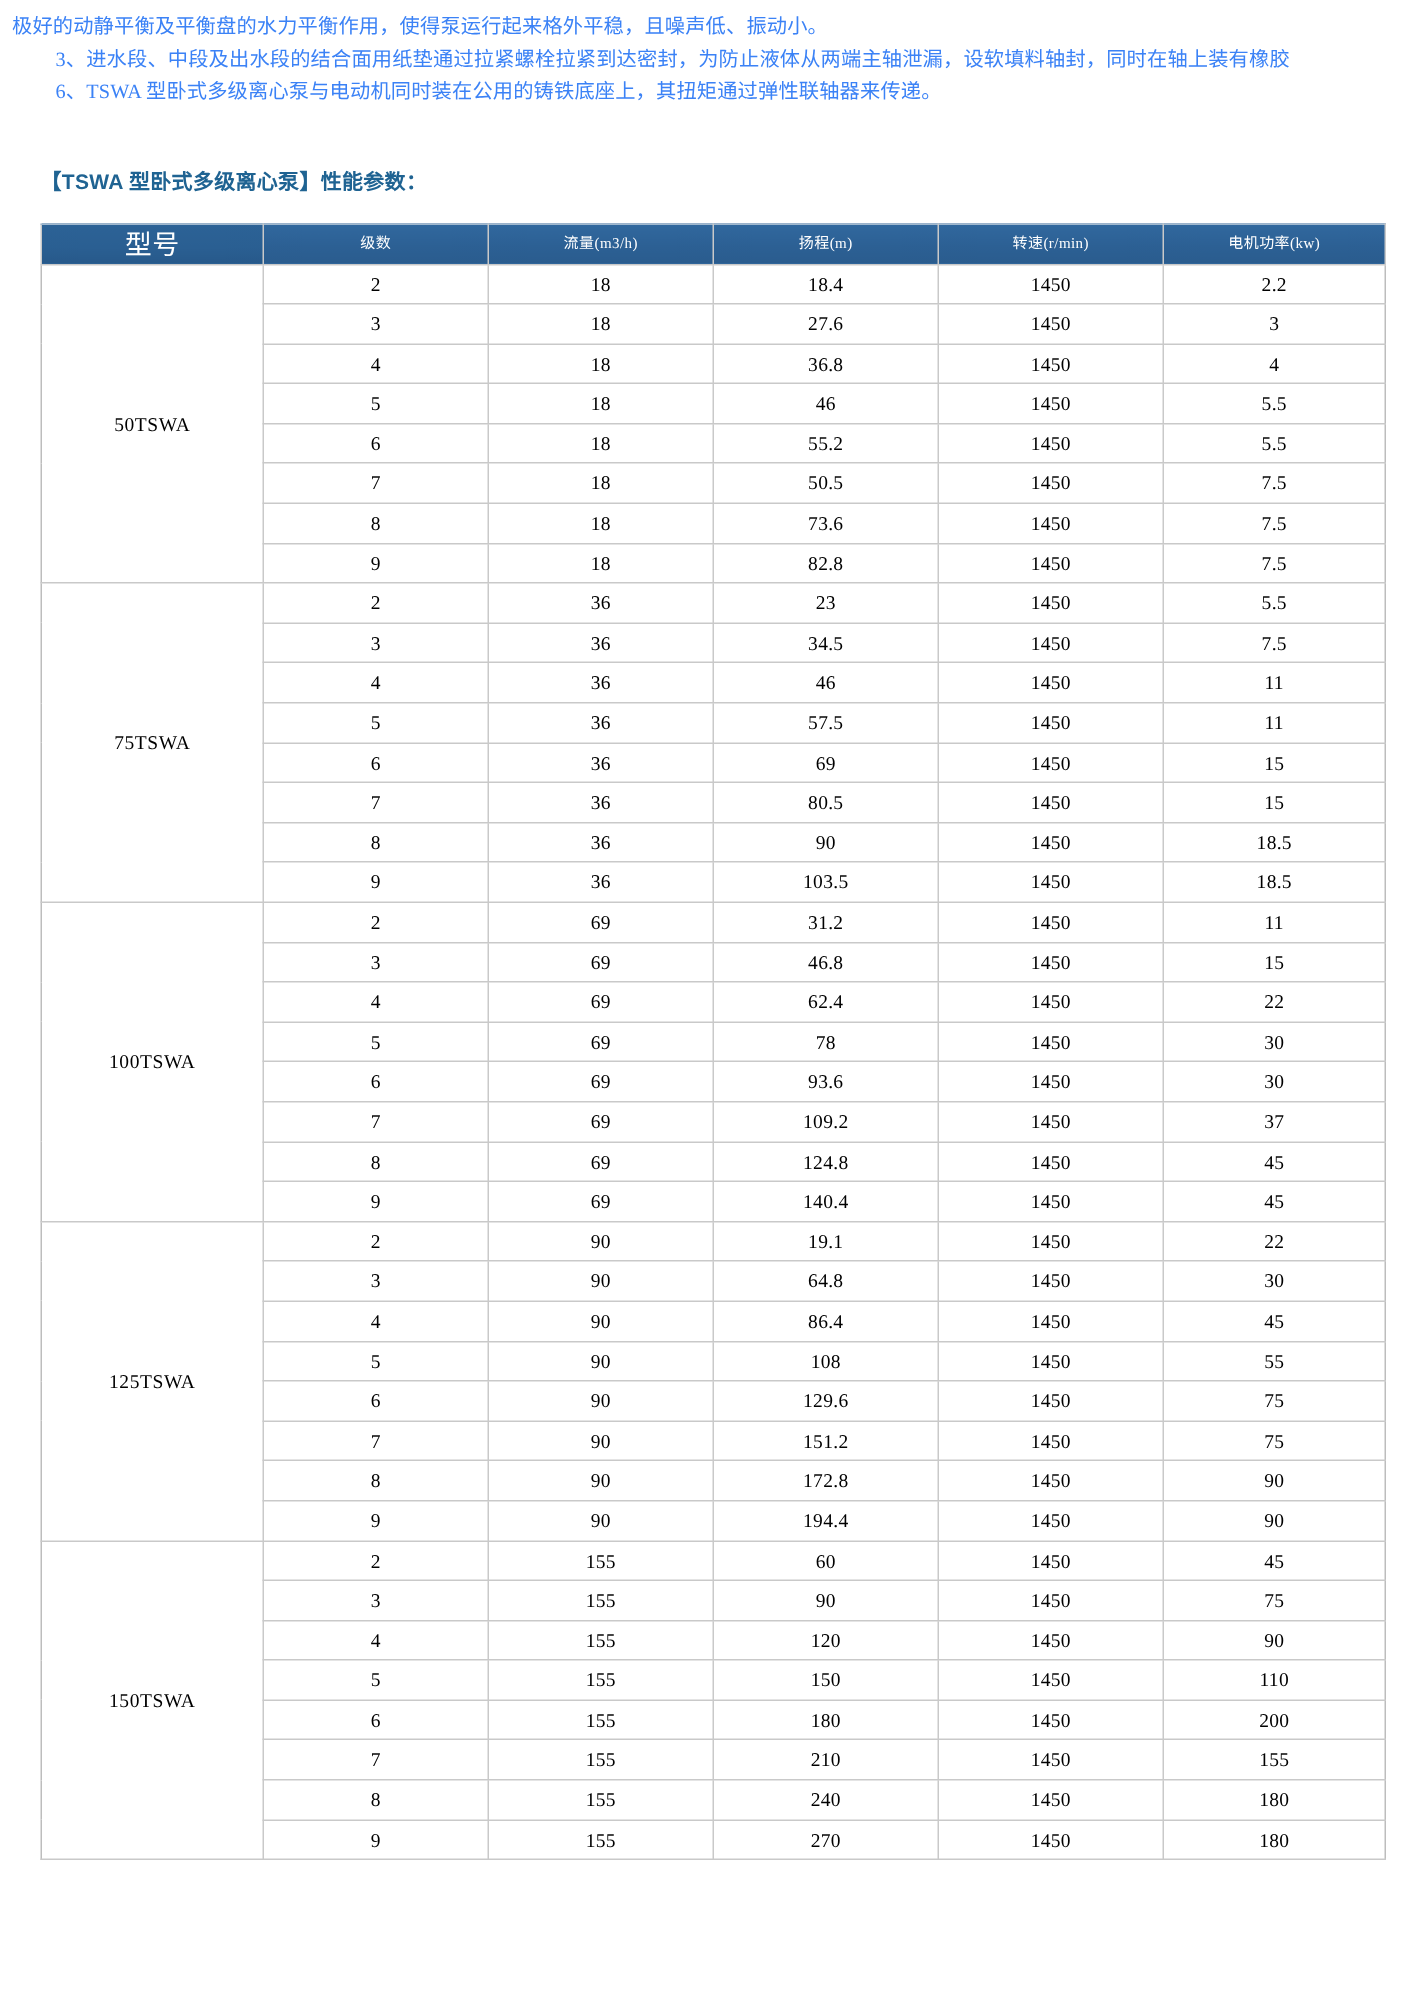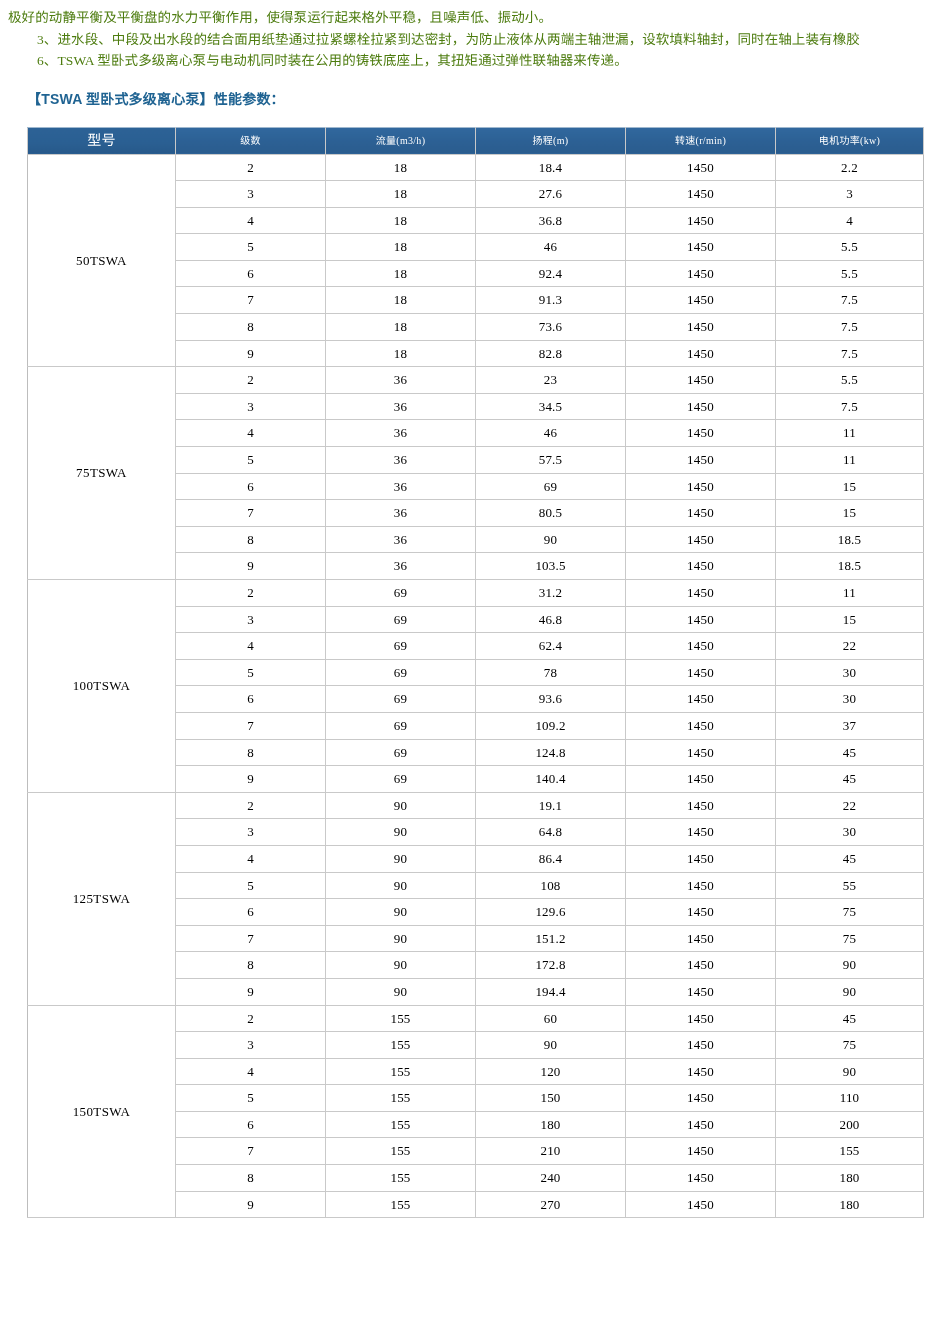--- a/index.html
+++ b/index.html
@@ -21,21 +21,21 @@
     width: 950px;
     height: 1344px;
     box-sizing: border-box;
   }
 
   
   .intro {
     padding: 0 12px 0 8px;
     font-size: 13.5px;
     line-height: 21.5px;
-    color: #4d7c0f;
+    color: #3b82f6;
     letter-spacing: 0.1px;
   }
   .intro p {
     margin: 0;
     padding: 0;
     text-align: justify;
     text-justify: inter-ideograph;
   }
   .intro p.first {
     text-indent: 0;
@@ -43,21 +43,21 @@
   }
   .intro p.indent {
     text-indent: 2.15em;
   }
   .intro p.cont {
     text-indent: 0;
   }
 
   
   .section-heading {
-    margin: 16px 0 0 27px;
+    margin: 38px 0 0 27px;
     font-family: "Liberation Sans", "DejaVu Sans", sans-serif;
     font-size: 14px;
     font-weight: bold;
     color: #1f6392;
     letter-spacing: 0.2px;
   }
 
   
   .table-wrap {
     margin: 19px 0 0 27px;
@@ -85,21 +85,21 @@
     line-height: 26px;
     text-align: center;
     border: 1px solid #c9c9c9;
     border-top: 1px solid #9fb8cf;
     padding: 0;
     font-size: 10px;
     letter-spacing: 0.3px;
   }
   table.spec th.model-head {
     background: linear-gradient(180deg, #2c6296 0%, #2a5f92 60%, #27598a 100%);
-    font-size: 14px;
+    font-size: 18px;
   }
 
   table.spec td {
     height: 25.6px;
     line-height: 25.6px;
     text-align: center;
     border: 1px solid #c9c9c9;
     padding: 0;
     color: #000000;
     font-size: 13px;
@@ -175,28 +175,28 @@
           <tr>
             <td>5</td>
             <td>18</td>
             <td>46</td>
             <td>1450</td>
             <td>5.5</td>
           </tr>
           <tr>
             <td>6</td>
             <td>18</td>
-            <td>92.4</td>
+            <td>55.2</td>
             <td>1450</td>
             <td>5.5</td>
           </tr>
           <tr>
             <td>7</td>
             <td>18</td>
-            <td>91.3</td>
+            <td>50.5</td>
             <td>1450</td>
             <td>7.5</td>
           </tr>
           <tr>
             <td>8</td>
             <td>18</td>
             <td>73.6</td>
             <td>1450</td>
             <td>7.5</td>
           </tr>

